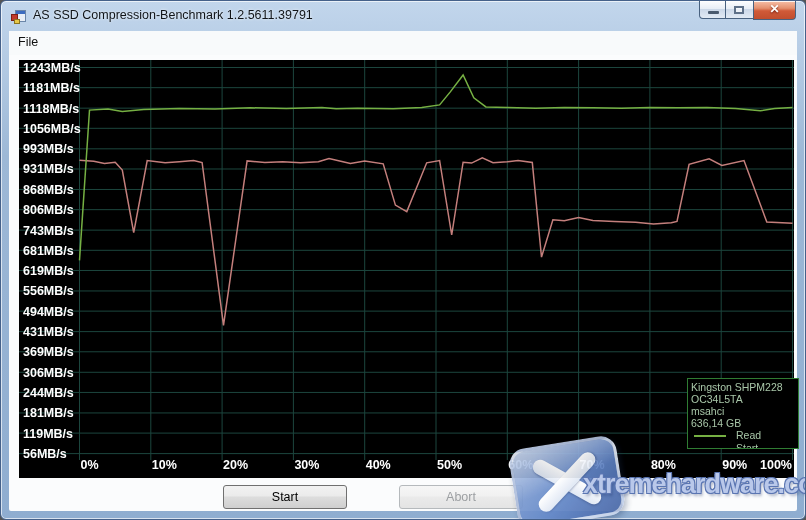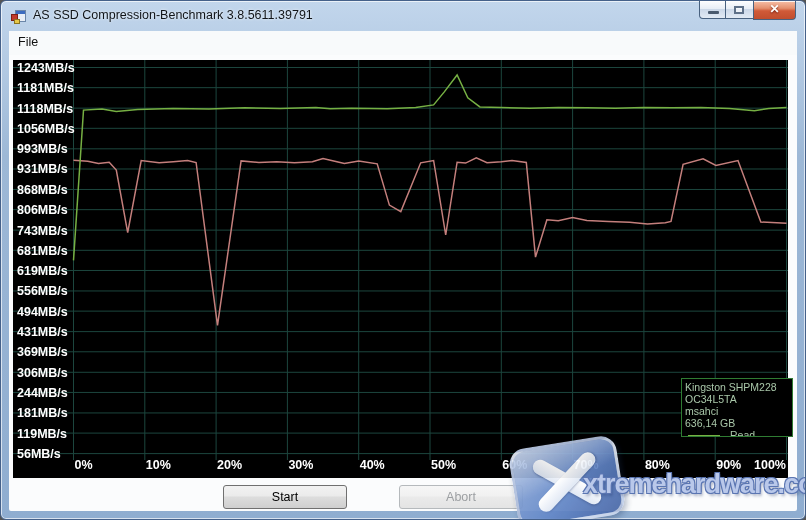--- a/index.html
+++ b/index.html
@@ -29,23 +29,23 @@
     background:linear-gradient(#f6bfa8,#e4906f 40%,#d05a38 55%,#c14e2e);
     color:#fff;font-size:12px;font-weight:bold;text-align:center;line-height:17px;
     text-shadow:0 1px 2px rgba(90,10,0,.8);}
   .glyph-min{position:absolute;left:8px;bottom:4px;width:11px;height:3px;background:#4a5a6e;border-radius:1px;}
   .glyph-max{position:absolute;left:8px;top:5px;width:10px;height:8px;border:2px solid #5e7088;background:rgba(255,255,255,.6);}
   
   .client{position:absolute;left:8px;right:8px;top:30px;bottom:8px;background:#fbfcfd;border-radius:0 0 2px 2px;}
   .menubar{position:absolute;top:0;left:0;right:0;height:24px;background:#f8fafb;}
   .menu-item{display:inline-block;padding:4px 7px;margin-left:2px;font-size:12.5px;color:#111;}
   
-  .chart-area{position:absolute;left:4px;top:29px;width:775px;height:418px;background:#000;}
+  .chart-area{position:absolute;left:10px;top:29px;width:775px;height:418px;background:#000;}
   .chart-area svg{position:absolute;left:0;top:0;}
-  .legend{position:absolute;left:668px;top:318px;width:112px;height:59px;background:#000;
+  .legend{position:absolute;left:668px;top:318px;width:112px;height:71px;background:#000;
     border:1px solid #2f7c33;color:#a9c7a9;font-size:10.5px;line-height:12px;padding:2px 0 0 3px;overflow:hidden;white-space:nowrap;}
   .legend-row{position:relative;height:13px;text-align:right;}
   .legend-row .sample{position:absolute;left:3px;top:6px;width:32px;height:1.5px;}
   .legend-row .lbl{position:absolute;left:45px;top:0;}
   
   .btn{position:absolute;top:454px;width:124px;height:24px;border:1px solid #707070;border-radius:3px;
     background:linear-gradient(#f2f2f2,#ebebeb 45%,#dddddd 50%,#cfcfcf);
     font-size:12.5px;color:#000;text-align:center;line-height:22px;}
   .btn-start{left:214px;}
   .btn-abort{left:390px;border-color:#b5b9bc;color:#9c9fa2;
@@ -70,21 +70,21 @@
 <div class="stage">
 
   <div class="titlebar">
     <div class="app-icon">
       <div class="win">
           <div class="bar"></div>
         </div>
       <div class="red"></div>
       <div class="yellow"></div>
     </div>
-    <div class="title-text">AS SSD Compression-Benchmark 3.8.5611.39791</div>
+    <div class="title-text">AS SSD Compression-Benchmark 1.2.5611.39791</div>
     <div class="caption-group">
       <div class="cap-btn cap-min">
           <div class="glyph-min"></div>
         </div>
       <div class="cap-btn cap-max">
           <div class="glyph-max"></div>
         </div>
       <div class="cap-btn cap-close">✕</div>
     </div>
   </div>

